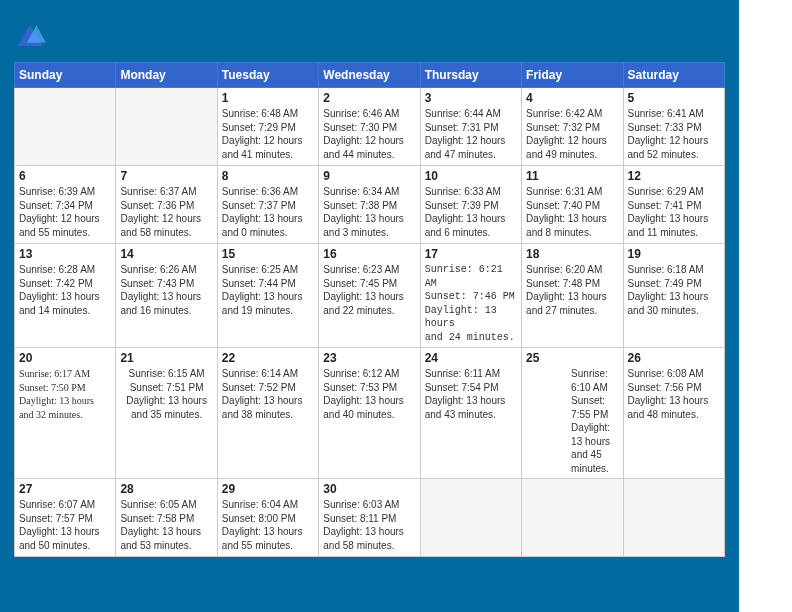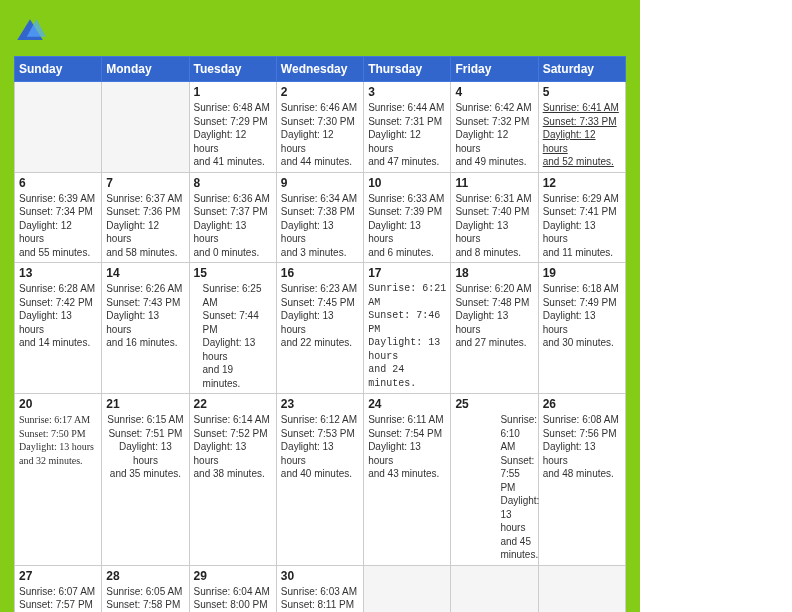--- a/index.html
+++ b/index.html
@@ -5,24 +5,24 @@
     * { margin: 0; padding: 0; box-sizing: border-box; }
     body {
       width: 792px;
       height: 612px;
       background: #fff;
       font-family: Arial, sans-serif;
       font-size: 11px;
       overflow: hidden;
     }
     .page {
-      width: 640px;
+      width: 739px;
       height: 612px;
-      background: #84cc16;
-      padding: 16px 14px 10px 14px;
+      background: #0369a1;
+      padding: 22px 14px 10px 14px;
     }
     .header {
       display: flex;
       justify-content: space-between;
       align-items: flex-start;
       margin-bottom: 8px;
     }
     .logo {
       display: flex;
       align-items: center;
@@ -158,21 +158,21 @@
           </td>
           <td>
             <span class="day-number">4</span>
             <div class="day-detail" style="white-space: pre-line;">Sunrise: 6:42 AM
 Sunset: 7:32 PM
 Daylight: 12 hours
 and 49 minutes.</div>
           </td>
           <td>
             <span class="day-number">5</span>
-            <div class="day-detail" style="white-space: pre-line; text-decoration: underline;">Sunrise: 6:41 AM
+            <div class="day-detail" style="white-space: pre-line;">Sunrise: 6:41 AM
 Sunset: 7:33 PM
 Daylight: 12 hours
 and 52 minutes.</div>
           </td>
         </tr>
         <tr>
           <td>
             <span class="day-number">6</span>
             <div class="day-detail" style="white-space: pre-line;">Sunrise: 6:39 AM
 Sunset: 7:34 PM
@@ -232,21 +232,21 @@
           </td>
           <td>
             <span class="day-number">14</span>
             <div class="day-detail" style="white-space: pre-line;">Sunrise: 6:26 AM
 Sunset: 7:43 PM
 Daylight: 13 hours
 and 16 minutes.</div>
           </td>
           <td>
             <span class="day-number">15</span>
-            <div class="day-detail" style="white-space: pre-line; margin-left: 9px;">Sunrise: 6:25 AM
+            <div class="day-detail" style="white-space: pre-line;">Sunrise: 6:25 AM
 Sunset: 7:44 PM
 Daylight: 13 hours
 and 19 minutes.</div>
           </td>
           <td>
             <span class="day-number">16</span>
             <div class="day-detail" style="white-space: pre-line;">Sunrise: 6:23 AM
 Sunset: 7:45 PM
 Daylight: 13 hours
 and 22 minutes.</div>

